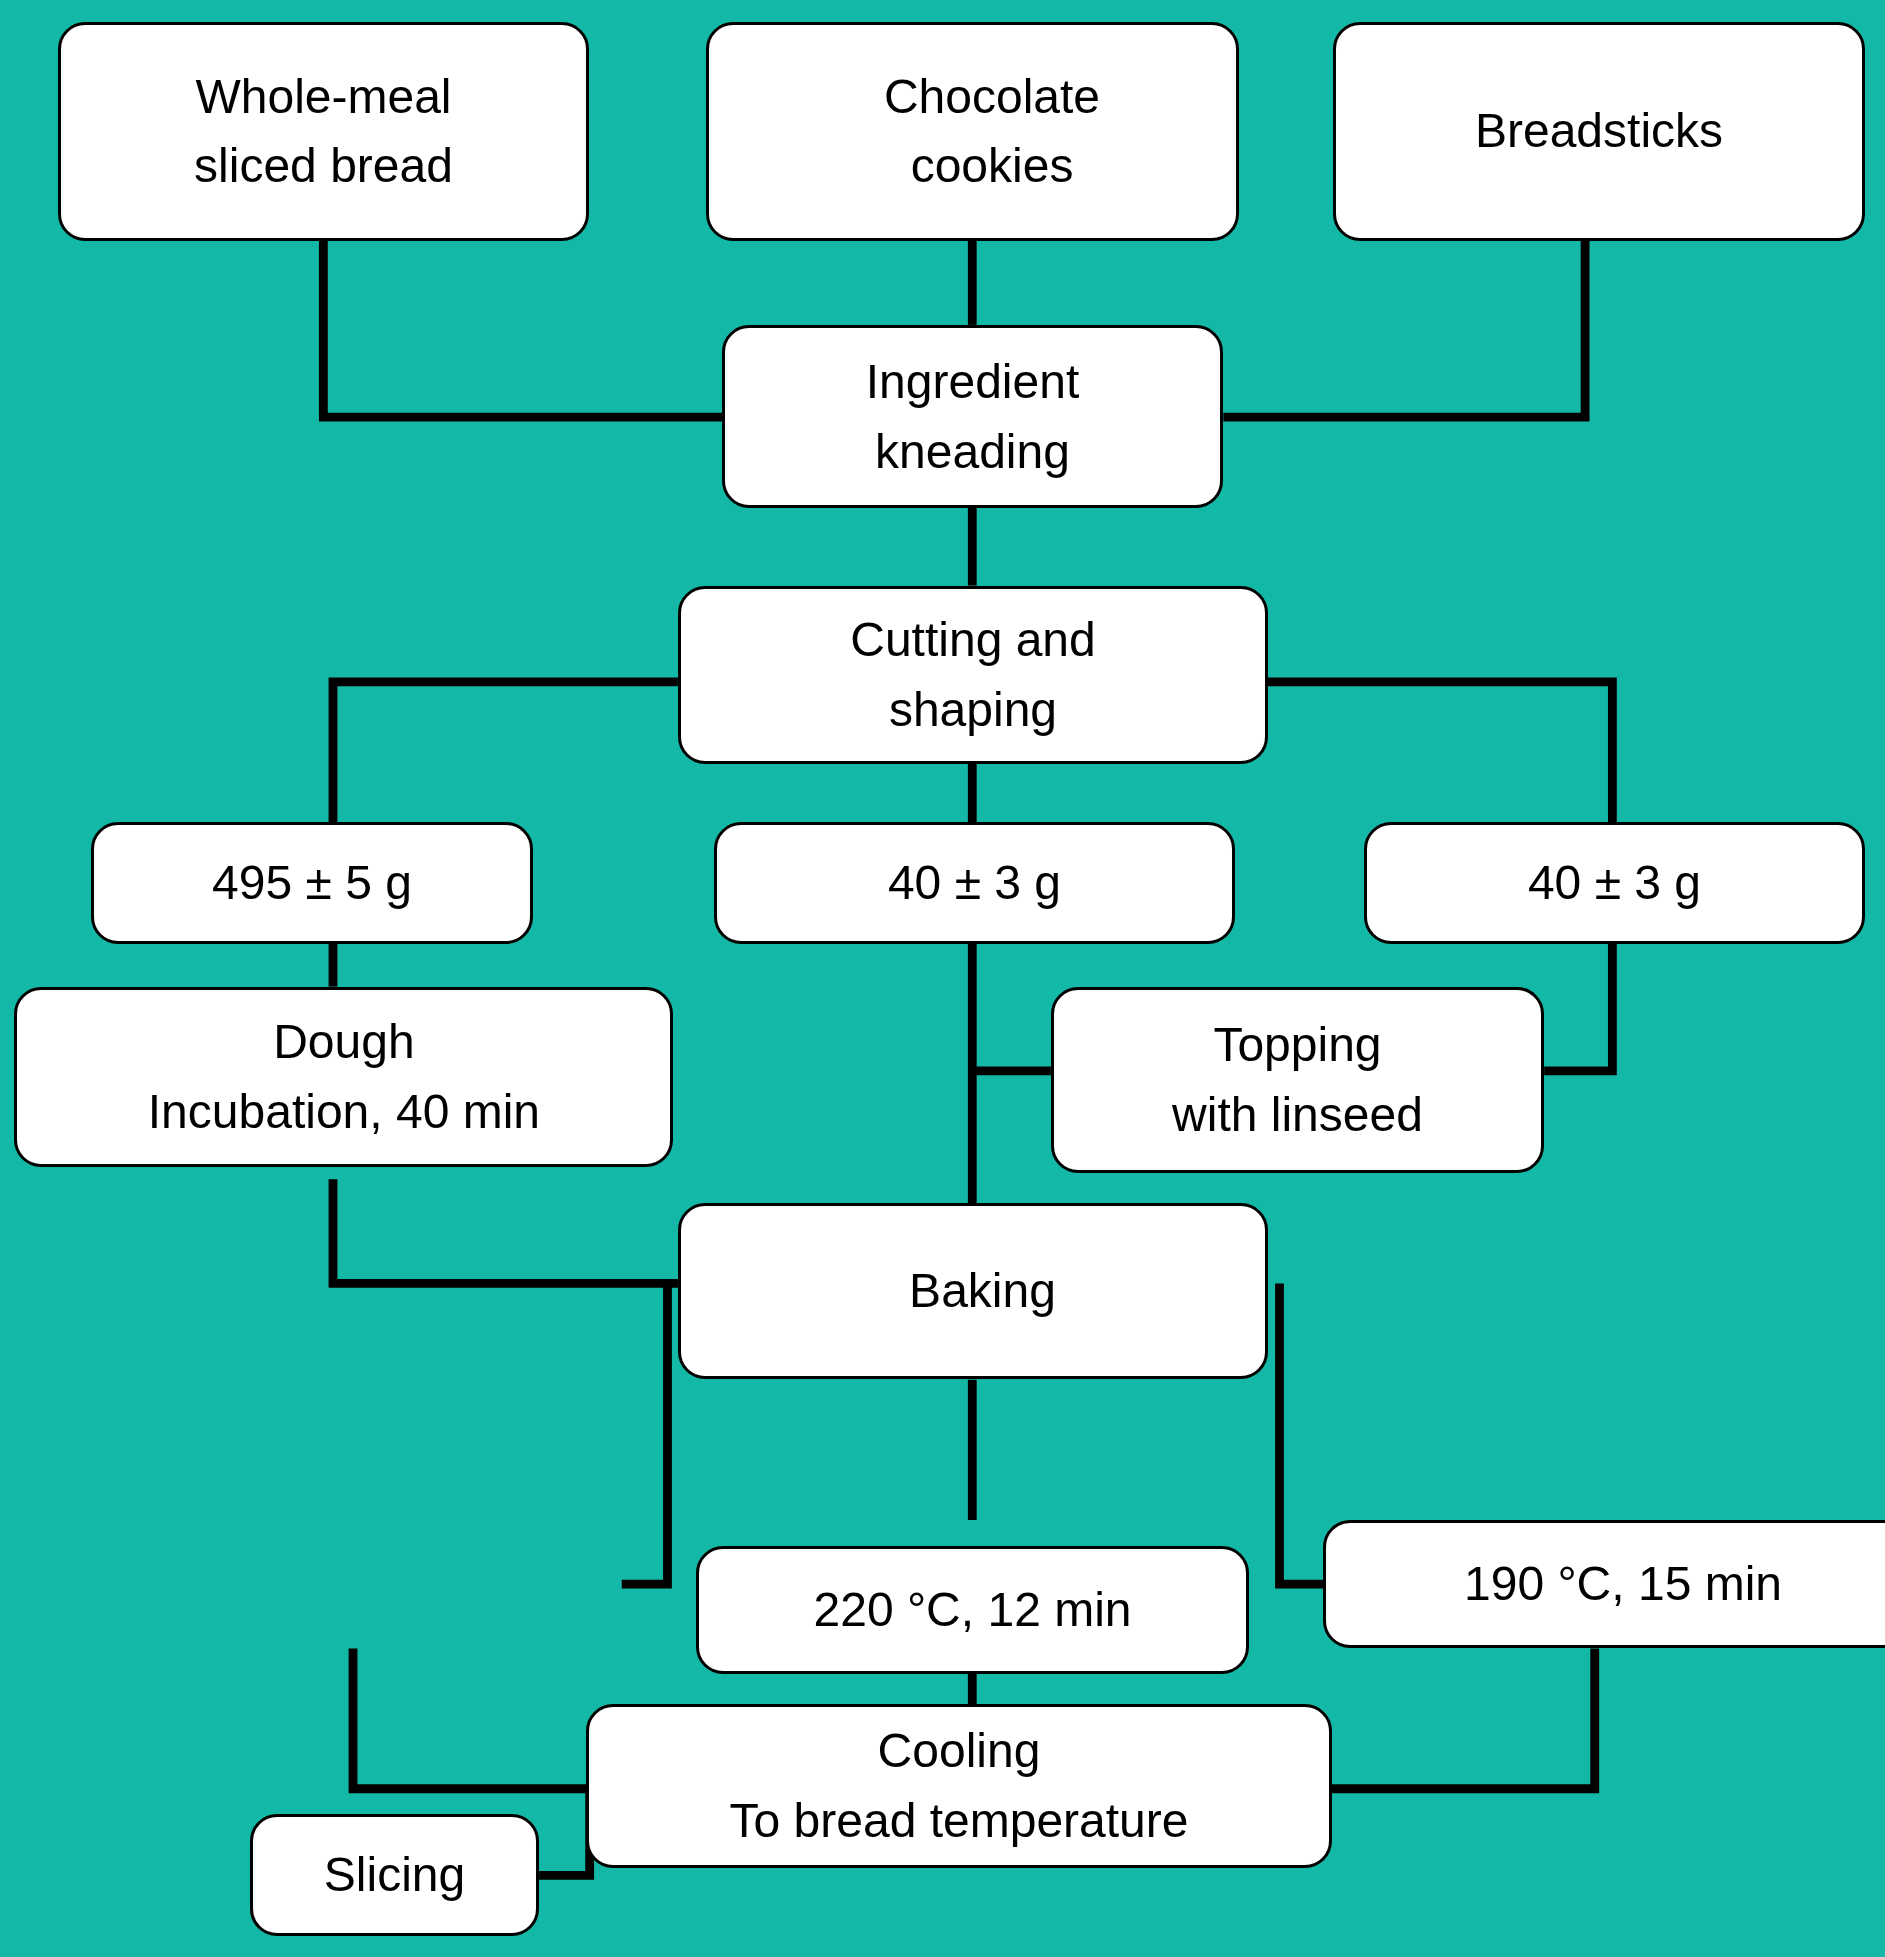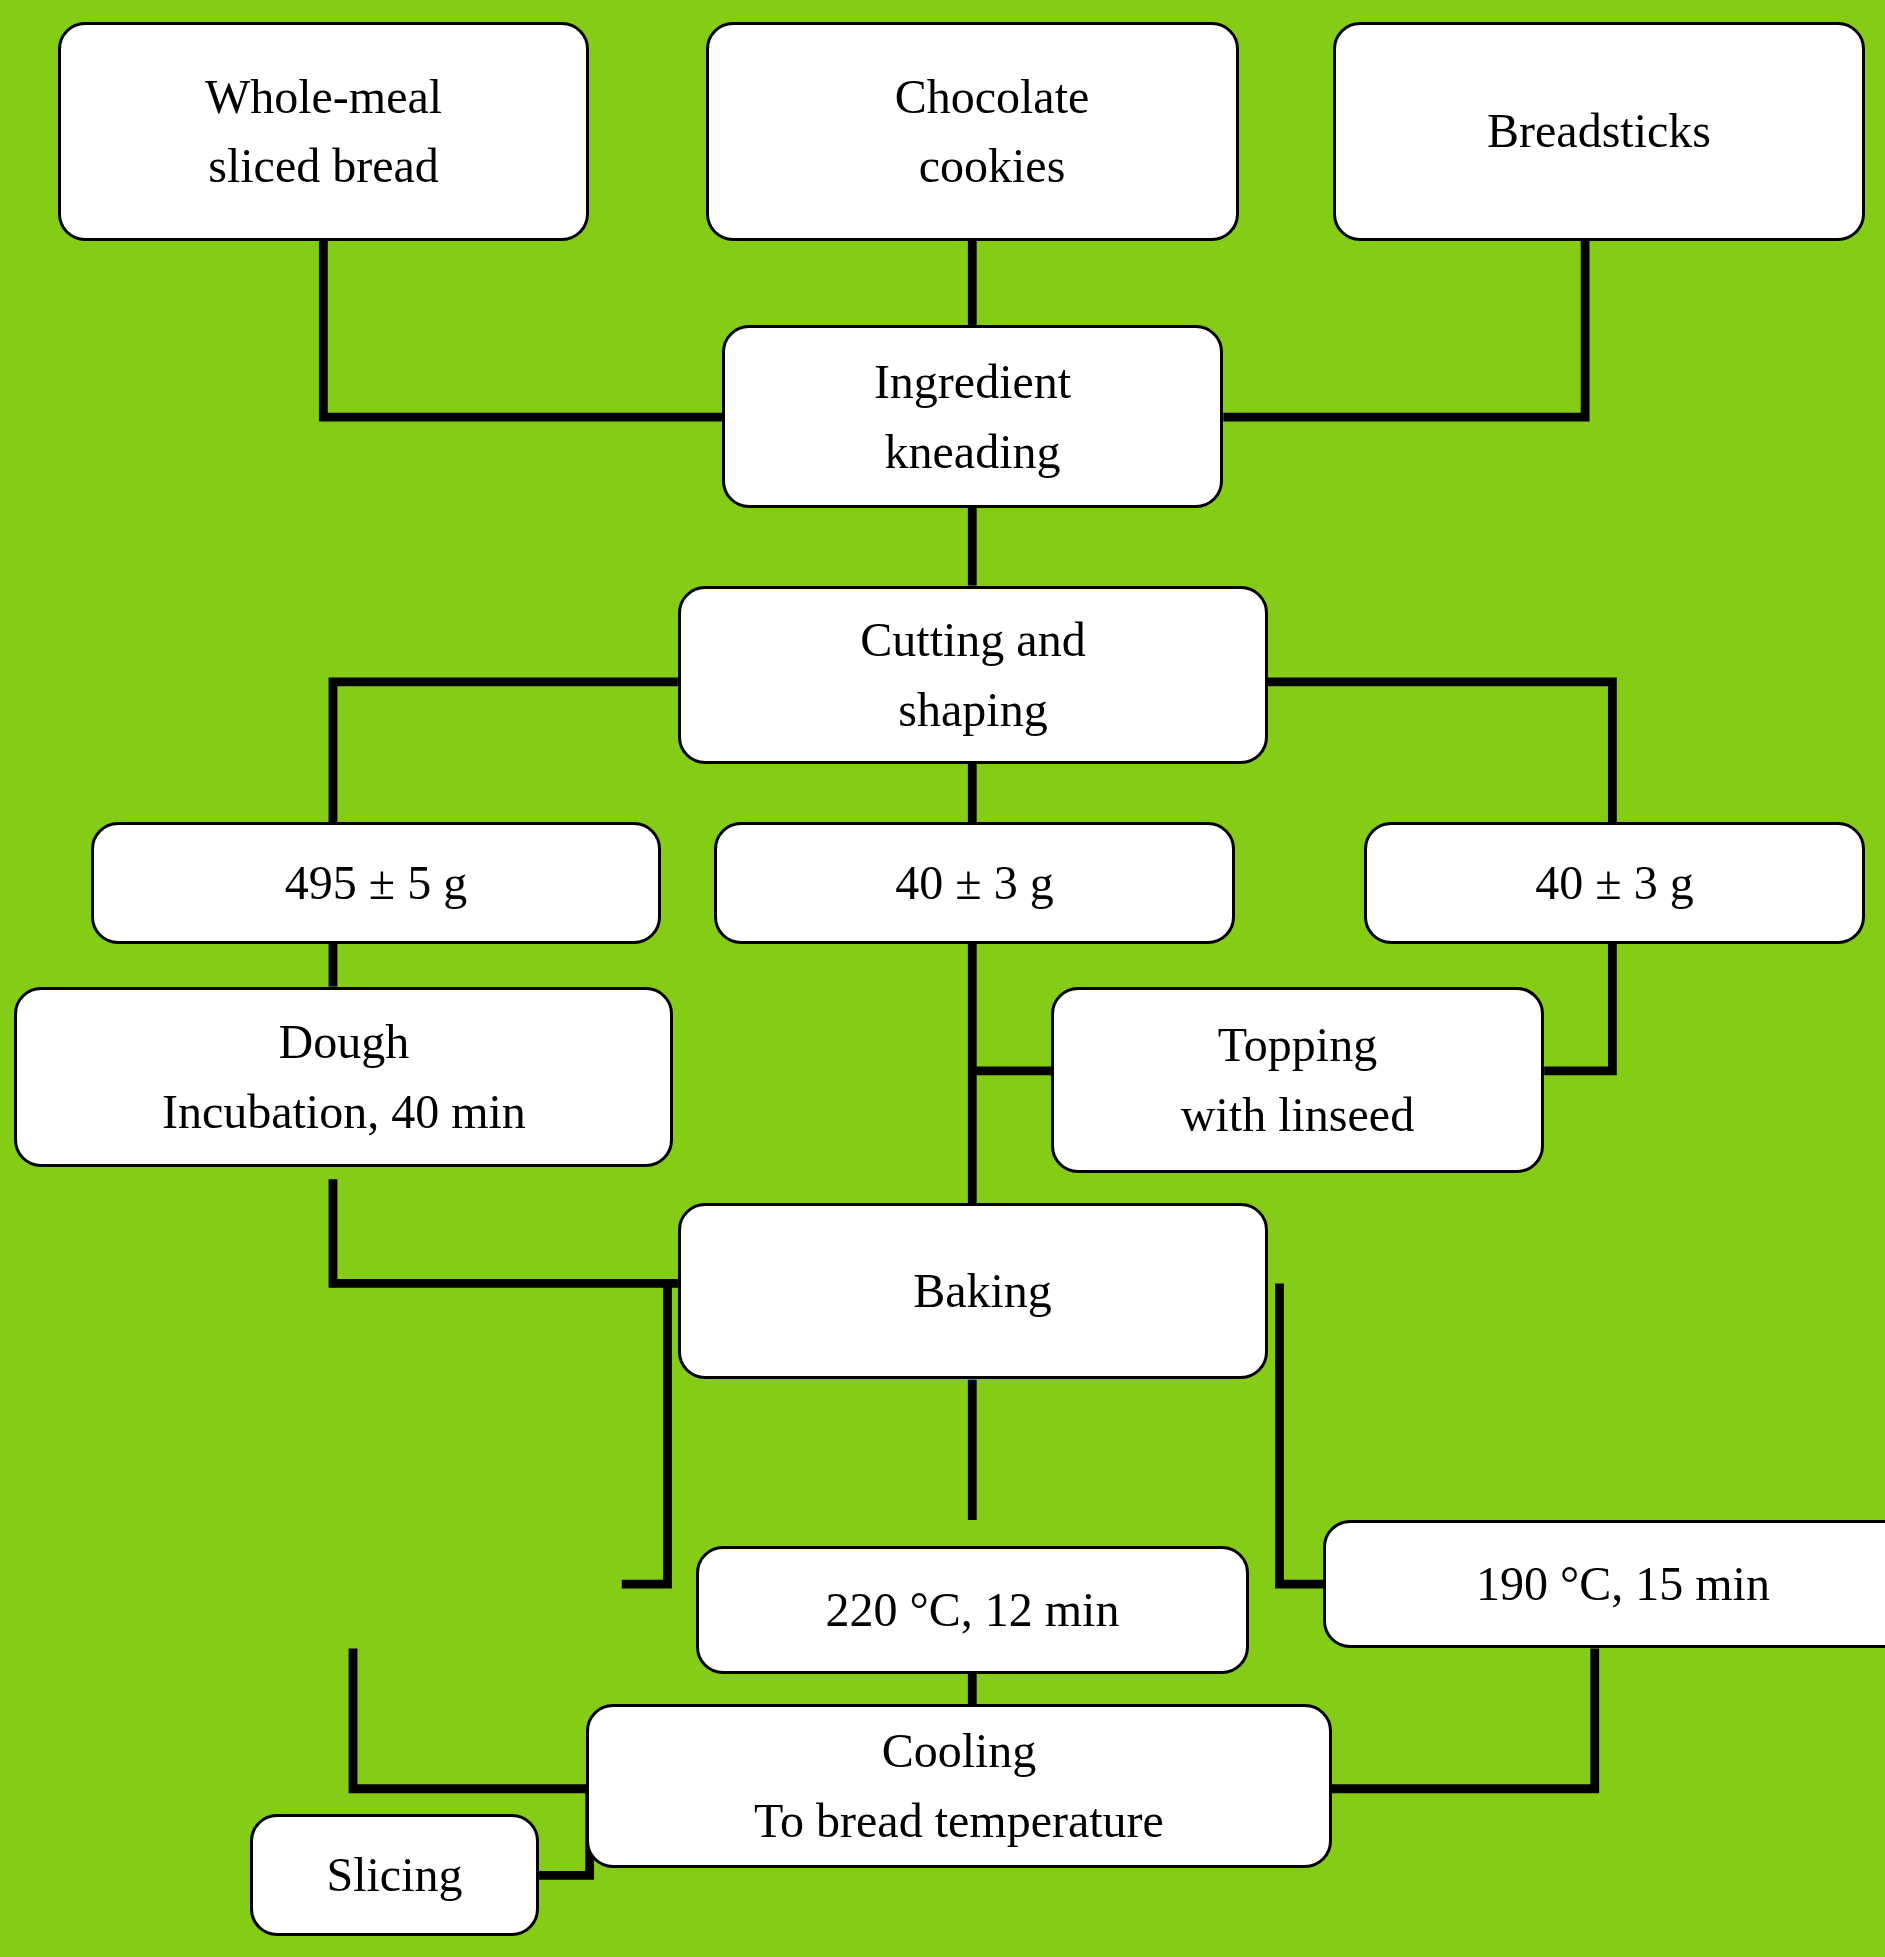--- a/index.html
+++ b/index.html
@@ -4,22 +4,22 @@
 <style>
   html, body {
     margin: 0;
     padding: 0;
     background: #ffffff;
   }
   #canvas {
     position: relative;
     width: 1886px;
     height: 1958px;
-    background: #84cc16;
-    font-family: Liberation Serif, serif;
+    background: #14b8a6;
+    font-family: Liberation Sans, sans-serif;
     overflow: hidden;
   }
   #flow-svg {
     position: absolute;
     top: 0;
     left: 0;
     width: 1886px;
     height: 1958px;
   }
   .node {
@@ -110,21 +110,21 @@
   <div class="node" style="left:722px; top:325px; width:501px; height:183px;">
     <span class="line1">Ingredient</span>
     <span class="line2">kneading</span>
   </div>
 
   <div class="node" style="left:678px; top:586px; width:590px; height:178px;">
     <span class="line1">Cutting and</span>
     <span class="line2">shaping</span>
   </div>
 
-  <div class="node" style="left:91px; top:822px; width:570px; height:122px;">
+  <div class="node" style="left:91px; top:822px; width:442px; height:122px;">
     <span class="line1">495 ± 5 g</span>
   </div>
 
   <div class="node" style="left:714px; top:822px; width:521px; height:122px;">
     <span class="line1">40 ± 3 g</span>
   </div>
 
   <div class="node" style="left:1364px; top:822px; width:501px; height:122px;">
     <span class="line1">40 ± 3 g</span>
   </div>

